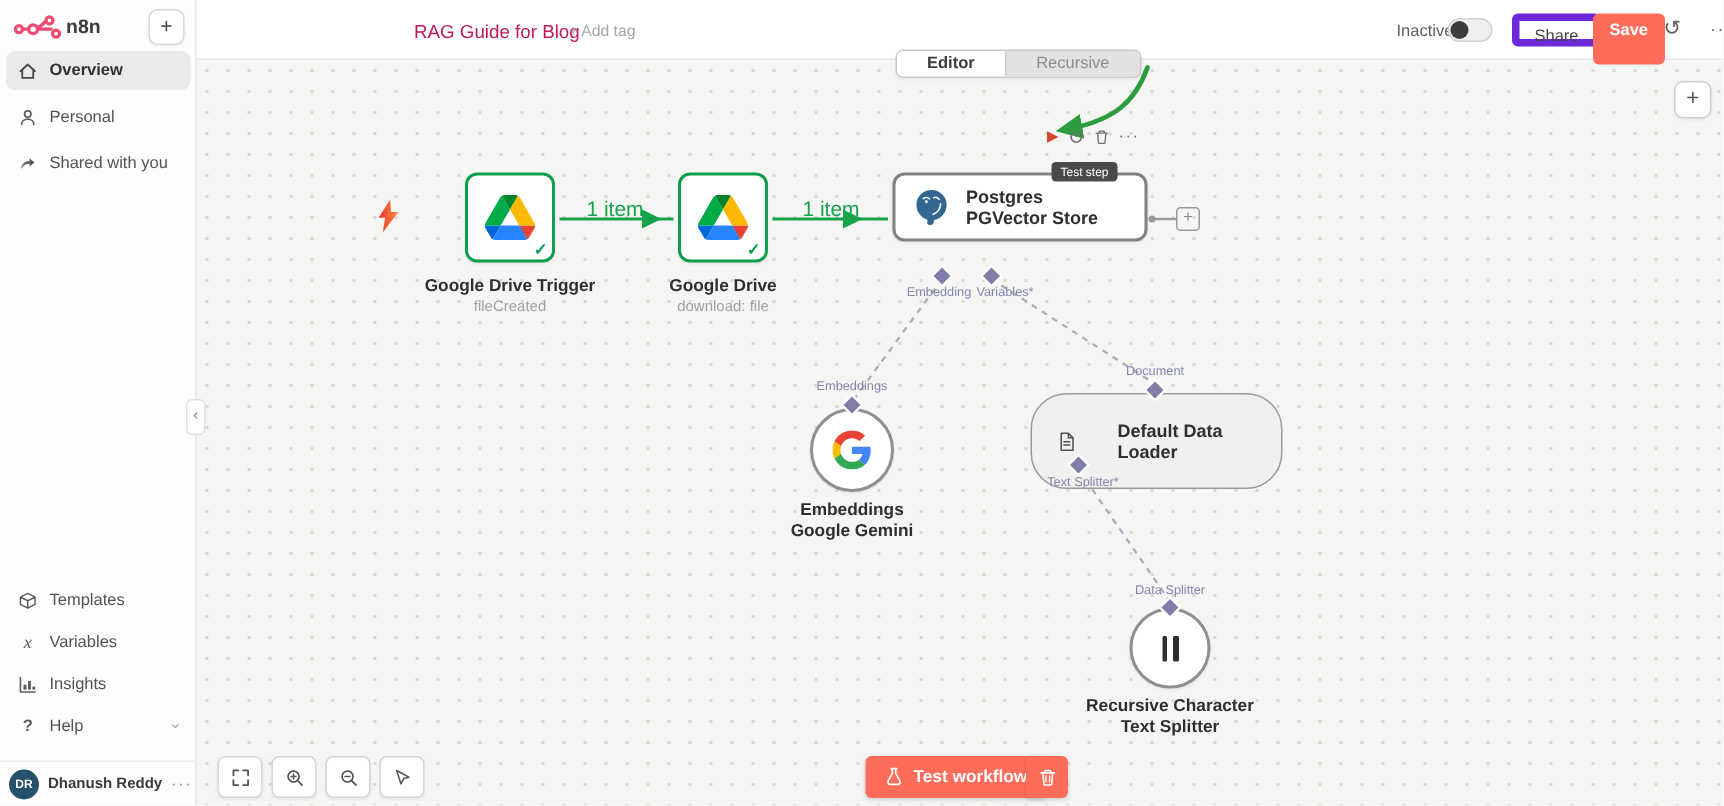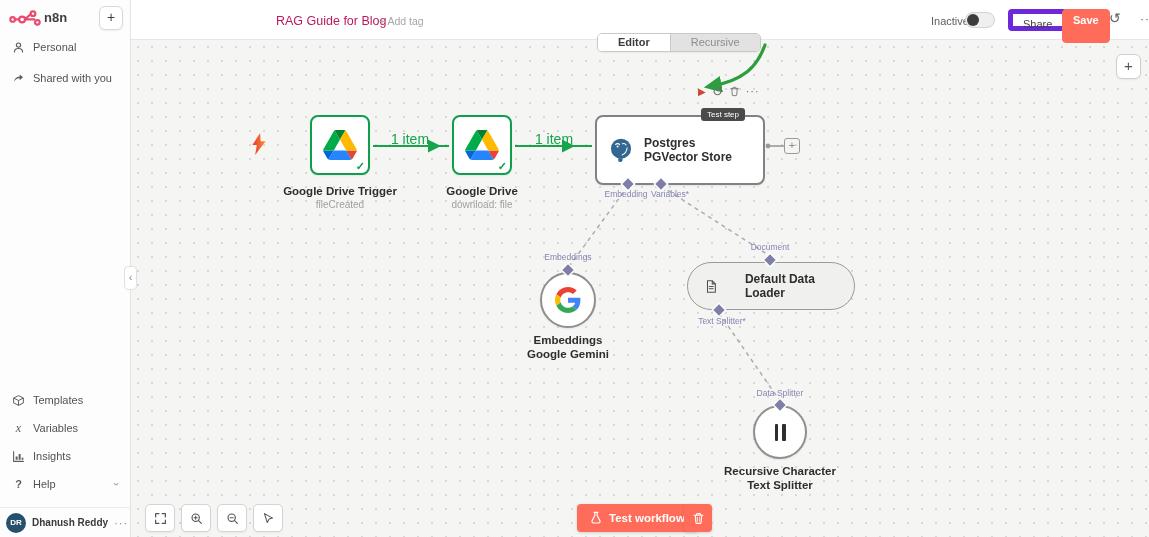--- a/index.html
+++ b/index.html
@@ -48,24 +48,24 @@
   .tab{padding:2px 20px;font-size:11px;height:17px;line-height:13px;cursor:pointer}
   .tab.active{background:#fff;color:#3c3c3c;font-weight:600}
   .tab.inactive{background:#e2e2e2;color:#8d8d8d;border-left:1px solid #c9c9c9}
 
   
   .node-sq{position:absolute;width:60px;height:60px;background:#fff;border-radius:8px;box-shadow:0 1px 2px rgba(0,0,0,.07);display:flex;align-items:center;justify-content:center;z-index:2;cursor:pointer}
   .b-green{border:2px solid #0f9d4e}
   .node-check{position:absolute;right:3px;bottom:0;color:#0f9d4e;font-size:11px;font-weight:700}
   .node-title{position:absolute;z-index:2;text-align:center;font-size:11.5px;font-weight:600;color:#2e2e2e;line-height:1.25}
   .node-sub{position:absolute;z-index:2;text-align:center;font-size:10px;color:#a0a0a0}
-  .node-wide{position:absolute;left:595px;top:115px;width:170px;height:70px;background:#fff;border:2px solid #828282;border-radius:8px;display:flex;align-items:center;gap:9px;padding:0 10px;z-index:2;box-shadow:0 1px 2px rgba(0,0,0,.07);cursor:pointer}
+  .node-wide{position:absolute;left:595px;top:115px;width:170px;height:46px;background:#fff;border:2px solid #828282;border-radius:8px;display:flex;align-items:center;gap:9px;padding:0 10px;z-index:2;box-shadow:0 1px 2px rgba(0,0,0,.07);cursor:pointer}
   .node-wide .t{font-size:12px;font-weight:600;color:#2e2e2e;line-height:1.2;width:104px}
   .node-circle{position:absolute;background:#fff;border:2px solid #8f8f8f;border-radius:50%;display:flex;align-items:center;justify-content:center;z-index:2;box-shadow:0 1px 2px rgba(0,0,0,.07);cursor:pointer}
-  .node-pill{position:absolute;left:687px;top:262px;width:168px;height:48px;background:#f0f0ee;border:1.6px solid #9a9a9a;border-radius:24px;display:flex;align-items:center;gap:27px;padding:0 16px;z-index:2;cursor:pointer}
+  .node-pill{position:absolute;left:687px;top:262px;width:168px;height:64px;background:#f0f0ee;border:1.6px solid #9a9a9a;border-radius:24px;display:flex;align-items:center;gap:27px;padding:0 16px;z-index:2;cursor:pointer}
   .node-pill .t{font-size:12px;font-weight:600;color:#2e2e2e}
   .bolt{position:absolute;left:252px;top:133px;z-index:2}
   .diamond{position:absolute;width:8px;height:8px;background:#7e7ea8;transform:rotate(45deg);z-index:3;box-shadow:0 0 0 1.5px #fff;cursor:pointer}
   .port-label{position:absolute;z-index:3;width:70px;text-align:center;font-size:8.5px;color:#8585b1}
   .conn-label{position:absolute;z-index:3;width:44px;text-align:center;font-size:14px;color:#15a34c}
   .out-plus{position:absolute;left:784px;top:138px;width:16px;height:16px;border:1.5px solid #9a9a9a;border-radius:3px;color:#8a8a8a;font-size:11px;line-height:13px;text-align:center;z-index:2;cursor:pointer;background:transparent}
   .splitter-bars{display:flex;gap:4px}
   .splitter-bars i{display:block;width:3.5px;height:17px;background:#2e2e2e;border-radius:1px}
 
   
@@ -123,20 +123,26 @@
           <circle cx="33" cy="6" r="3.2"></circle>
           <circle cx="39" cy="18" r="3.2"></circle>
           <path d="M8.2 14 H14 M22 14 H35.8 M22 12.5 C 27 11 27.5 7.5 29.8 6.8"></path>
         </g>
       </svg>
       <span class="brand-text">n8n</span>
       <div class="side-add">+</div>
     </div>
 
     <div class="nav">
+      <div class="nav-item active">
+        <svg width="13" height="13" viewBox="0 0 16 16">
+            <path d="M2 8 L8 2.5 L14 8 M3.5 7 v6.5 h9 V7" fill="none" stroke="#4a4a4a" stroke-width="1.5" stroke-linecap="round" stroke-linejoin="round"></path>
+          </svg>
+        <span>Overview</span>
+      </div>
       <div class="nav-item">
         <svg width="13" height="13" viewBox="0 0 16 16">
             <circle cx="8" cy="5" r="2.6" fill="none" stroke="#5c5c5c" stroke-width="1.4"></circle>
             <path d="M3 13.5 c0-2.7 2.2-4.3 5-4.3 s5 1.6 5 4.3" fill="none" stroke="#5c5c5c" stroke-width="1.4" stroke-linecap="round"></path>
           </svg>
         <span>Personal</span>
       </div>
       <div class="nav-item">
         <svg width="13" height="13" viewBox="0 0 16 16">
             <path d="M9.5 3 L13.5 6.5 L9.5 10 V7.6 C5.8 7.6 3.8 9.4 2.6 12 C2.8 8.4 5.3 5.7 9.5 5.4 V3 z" fill="#5c5c5c"></path>

